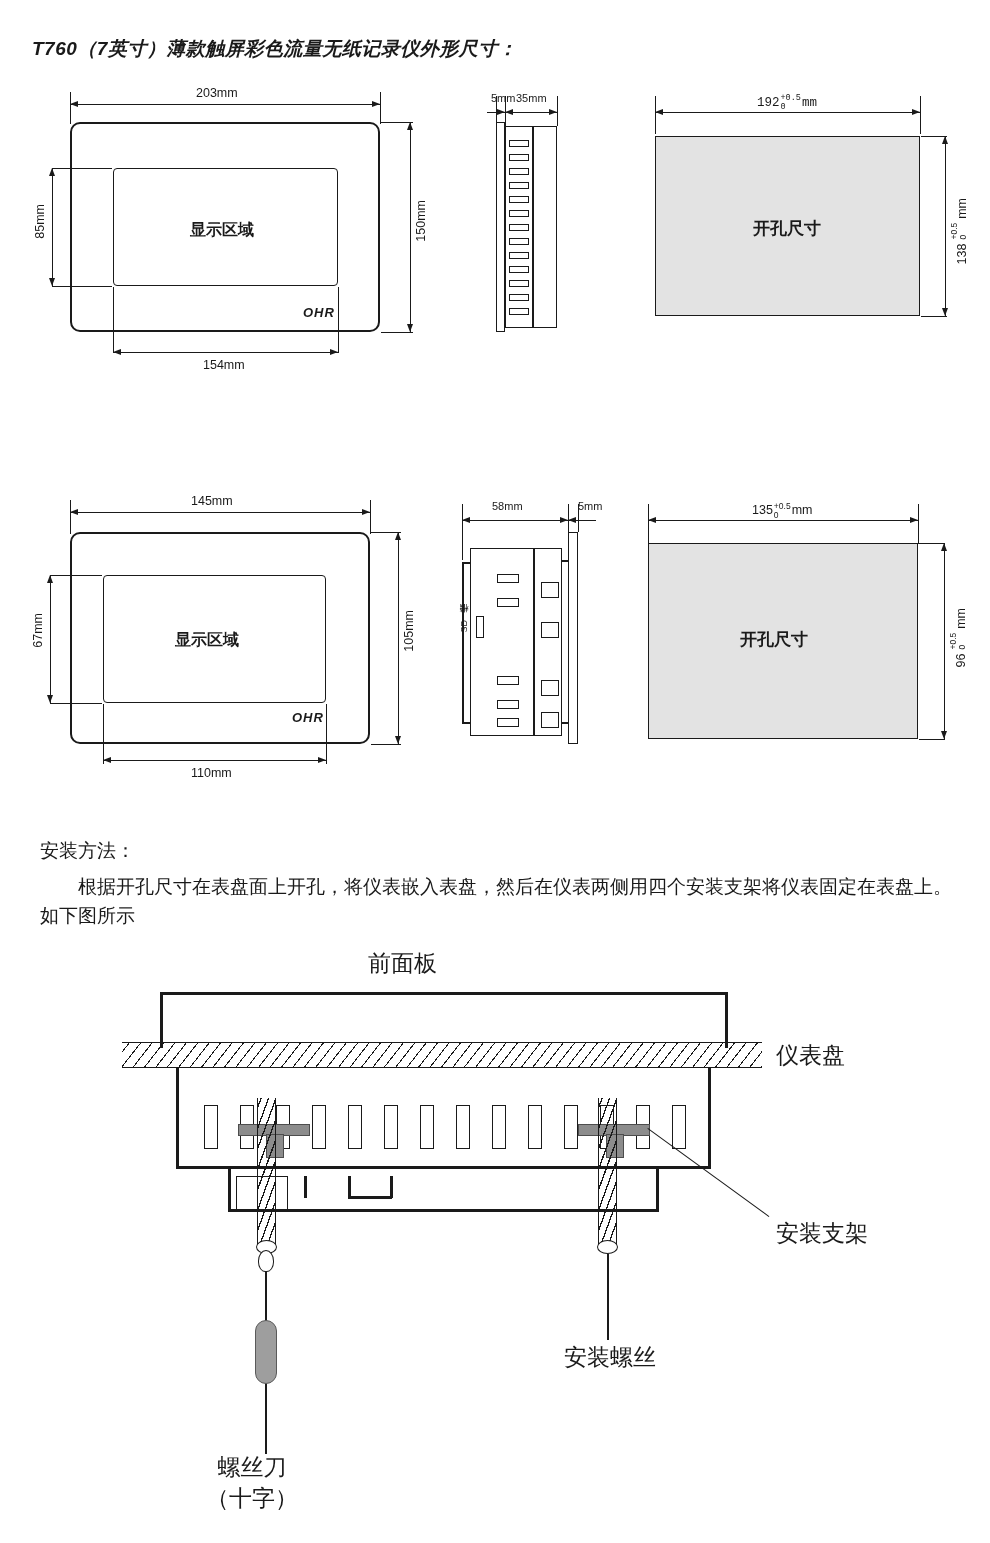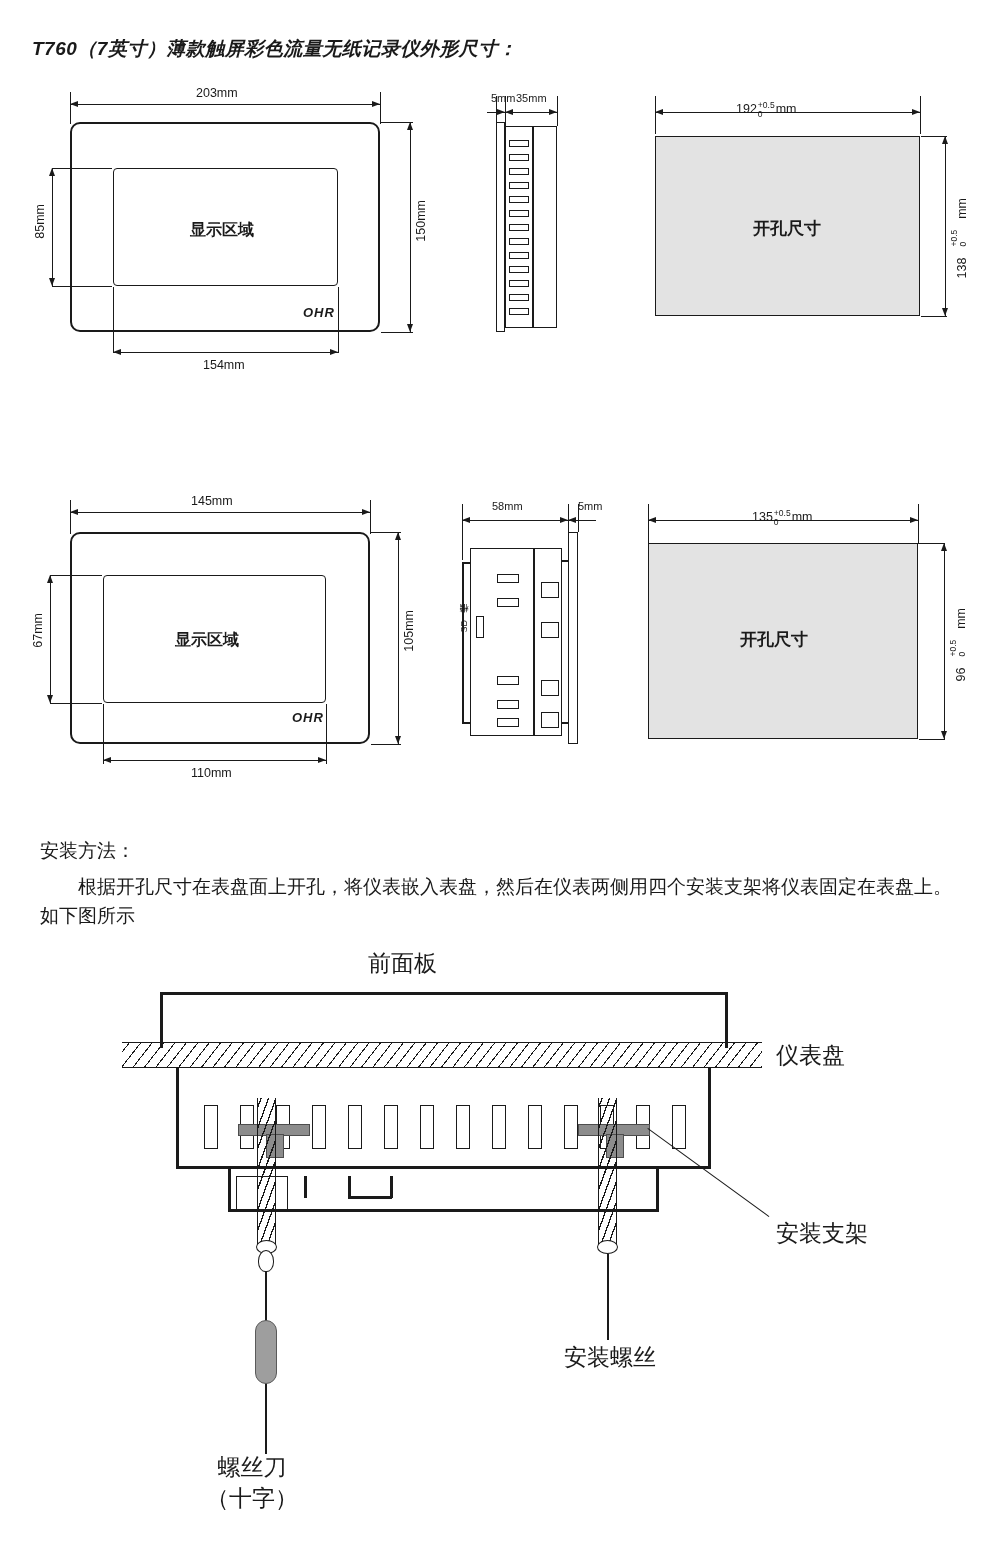--- a/index.html
+++ b/index.html
@@ -107,21 +107,21 @@
     text-orientation: mixed;
     transform: rotate(180deg);
   }
   .tol {
     display: inline-block;
     position: relative;
     font-size: 8.5px;
     line-height: 1.05;
     vertical-align: middle;
     text-align: left;
-    margin: 11px 1px;
+    margin: 4px 1px;
   }
   .tol span { display: block; }
 
   
   .sv-line { position: absolute; background: #1a1a1a; }
   .sv-box { position: absolute; border: 1.5px solid #1a1a1a; box-sizing: border-box; background: #fff; }
   .sv-slot { position: absolute; border: 1px solid #1a1a1a; box-sizing: border-box; background: #fff; }
   .sd-label {
     position: absolute;
     font-size: 9px;
@@ -280,21 +280,21 @@
   <div class="dim-text small" style="left:516px; top:92px;">35mm</div>
 
   <div class="cut-box" style="left:655px; top:136px; width:265px; height:180px;"></div>
   <div class="cut-label" style="left:753px; top:217px;">开孔尺寸</div>
 
   <div class="ext-v" style="left:655px; top:96px; height:38px;"></div>
   <div class="ext-v" style="left:920px; top:96px; height:38px;"></div>
   <div class="dim-h" style="left:655px; top:112px; width:265px;"></div>
   <div class="arr arr-l" style="left:655px; top:109px;"></div>
   <div class="arr arr-r" style="left:912px; top:109px;"></div>
-  <div class="dim-text" style="left:736px; top:90px;">
+  <div class="dim-text" style="left:757px; top:90px;font-family:Liberation Mono, monospace;">
     <span>192</span><span class="tol"><span>+0.5</span><span>0</span></span><span>mm</span>
   </div>
 
   <div class="dim-v" style="left:945px; top:136px; height:180px;"></div>
   <div class="arr arr-u" style="left:941.5px; top:136px;"></div>
   <div class="arr arr-d" style="left:941.5px; top:308px;"></div>
   <div class="ext-h" style="left:921px; top:136px; width:26px;"></div>
   <div class="ext-h" style="left:921px; top:316px; width:26px;"></div>
   <div class="dim-text vert" style="left:949px; top:198px;">
     <span>138</span><span class="tol"><span>+0.5</span><span>0</span></span><span>mm</span>

